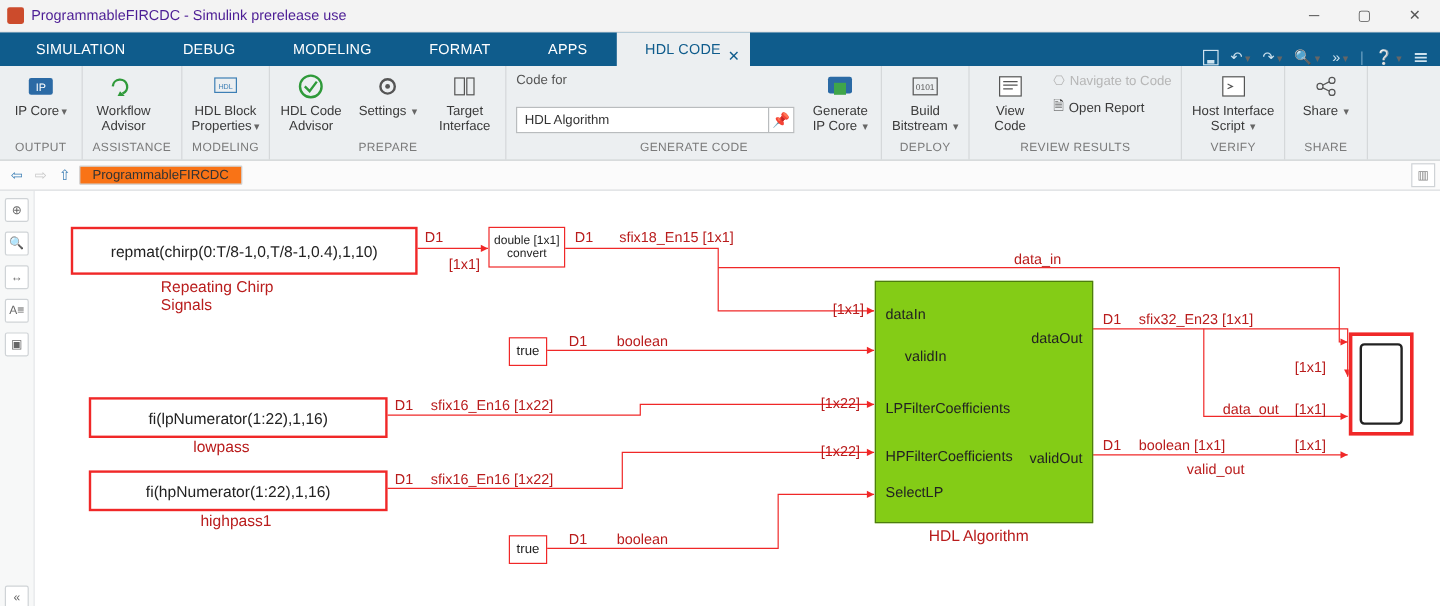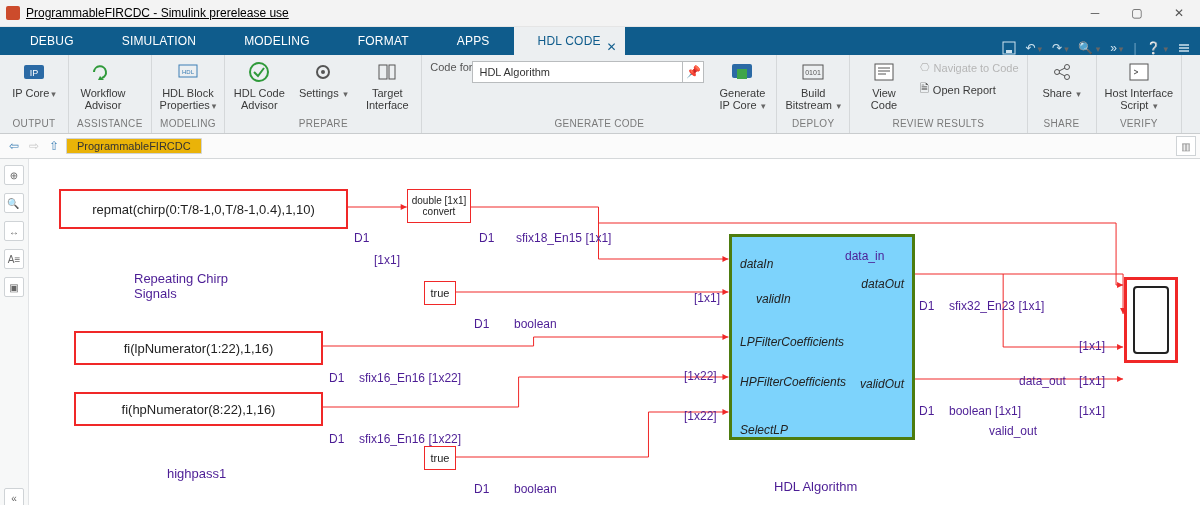--- a/index.html
+++ b/index.html
@@ -1,56 +1,56 @@
 <!DOCTYPE html>
 <html><head>
 <meta charset="utf-8">
 <style>
   html,body{margin:0;padding:0;font-family:"Segoe UI",Arial,sans-serif;font-size:12px;color:#333;background:#fff;overflow:hidden;}
   .titlebar{height:26px;background:#f3f3f3;display:flex;align-items:center;padding:0 0 0 6px;border-bottom:1px solid #e5e5e5;}
   .titlebar .appicon{width:14px;height:14px;background:#cc4b2c;border-radius:2px;margin-right:6px;display:inline-block;}
-  .titlebar .title{color:#000000;text-decoration:underline;}
+  .titlebar .title{color:#4c1d95;}
   .titlebar .winctrl{margin-left:auto;display:flex;}
   .titlebar .winbtn{width:42px;height:26px;display:flex;align-items:center;justify-content:center;color:#555;}
   .tabstrip{height:28px;background:#0f5c8c;display:flex;align-items:flex-end;padding-left:6px;}
   .tabstrip .tab{color:#fff;padding:0 24px;line-height:28px;font-size:12px;letter-spacing:.2px;text-align:center;}
   .tabstrip .tab.active{background:#eceff1;color:#0f5c8c;position:relative;}
   .tabstrip .tab.active .close{position:absolute;right:8px;top:6px;font-size:12px;color:#0f5c8c;}
   .tabstrip .qat{margin-left:auto;display:flex;align-items:center;gap:10px;padding-right:10px;color:#cfe3ef;}
   .tabstrip .qat svg{display:block;}
   .toolstrip{height:78px;background:#eceff1;border-bottom:1px solid #c9ccce;display:flex;}
   .group{border-right:1px solid #d5d8da;padding:4px 8px 1px;display:flex;flex-direction:column;}
   .group-body{flex:1;display:flex;align-items:flex-start;gap:12px;}
   .group-label{height:14px;font-size:10px;color:#7a7a7a;text-align:center;letter-spacing:.3px;}
   .bigbtn{display:flex;flex-direction:column;align-items:center;gap:2px;min-width:52px;}
   .bigbtn .blabel{font-size:11px;color:#3a3a3a;text-align:center;line-height:12px;white-space:nowrap;}
   .bigbtn .ico{width:26px;height:26px;display:flex;align-items:center;justify-content:center;}
   .chev{font-size:9px;color:#666;margin-left:2px;}
-  .codefor{display:flex;flex-direction:row;gap:0;padding-top:2px;}
+  .codefor{display:flex;flex-direction:column;gap:16px;padding-top:2px;}
   .codefor .cflabel{font-size:11px;color:#555;}
   .codefor .cfbox{display:flex;align-items:center;background:#fff;border:1px solid #b9bcbe;height:20px;width:230px;}
   .codefor .cfbox input{border:none;outline:none;flex:1;padding:0 6px;font-size:11px;color:#333;background:transparent;}
   .codefor .cfbox .pin{width:20px;height:20px;border-left:1px solid #b9bcbe;display:flex;align-items:center;justify-content:center;color:#555;}
   .smallbtn{display:flex;align-items:center;gap:4px;font-size:11px;color:#3a3a3a;}
   .toolstrip .group.deploy .group-body,.toolstrip .group.review .group-body,.toolstrip .group.verify .group-body,.toolstrip .group.share .group-body{gap:10px;}
   .breadcrumb-bar{height:24px;border-bottom:1px solid #d5d8da;display:flex;align-items:center;padding:0 4px;background:#fbfbfb;}
   .breadcrumb-bar .navbtn{width:20px;height:20px;display:flex;align-items:center;justify-content:center;color:#3d7fb5;}
   .breadcrumb-bar .navbtn.d{color:#c8c8c8;}
-  .breadcrumb-bar .crumb{border:1px solid #cfd3d6;background:#eab308;padding:1px 10px;border-radius:1px;margin-left:2px;font-size:11px;color:#333;text-align:center;}
+  .breadcrumb-bar .crumb{border:1px solid #cfd3d6;background:#f97316;padding:1px 10px;border-radius:1px;margin-left:2px;font-size:11px;color:#333;text-align:center;}
   .breadcrumb-bar .docpin{margin-left:auto;width:18px;height:18px;border:1px solid #cfd3d6;background:#fff;display:flex;align-items:center;justify-content:center;font-size:10px;color:#888;}
   .workspace{display:flex;height:349px;}
   .palette{width:28px;background:#f7f8f8;border-right:1px solid #e2e4e6;display:flex;flex-direction:column;align-items:center;gap:8px;padding-top:6px;}
   .palette .pbtn{width:18px;height:18px;border:1px solid #cfd3d6;border-radius:2px;display:flex;align-items:center;justify-content:center;color:#666;font-size:10px;background:#fff;}
   .palette .gap{flex:1;}
   .canvas{flex:1;position:relative;background:#fff;}
   .blk{position:absolute;border:2px solid #f02828;background:#fff;display:flex;align-items:center;justify-content:center;font-size:13px;color:#222;}
   .blk.thin{border-width:1.5px;}
-  .lbl{position:absolute;font-size:13px;color:#4c1d95;white-space:nowrap;margin-top:40px;}
+  .lbl{position:absolute;font-size:13px;color:#b91c1c;white-space:nowrap;}
   .siglbl{font-size:12px;}
-  .sub{position:absolute;border:3px solid #4d7c0f;background:#7dd3fc;font-style:italic;}
+  .sub{position:absolute;border:1px solid #4d7c0f;background:#84cc16;}
   .sub .port{position:absolute;font-size:12px;color:#222;}
   .scope{position:absolute;border:3px solid #f02828;background:#fff;}
   .scope .screen{position:absolute;inset:6px;border:2px solid #222;background:#fff;border-radius:4px;}
   svg.wires{position:absolute;inset:0;width:100%;height:100%;}
   svg.wires line,svg.wires polyline{stroke:#f02828;stroke-width:1;fill:none;}
   svg.wires .arrow{fill:#f02828;}
   .disabled{color:#b6b6b6 !important;}
 </style>
 </head>
 <body>
@@ -59,22 +59,22 @@
   <span class="appicon"></span>
   <span class="title">ProgrammableFIRCDC - Simulink prerelease use</span>
   <div class="winctrl">
     <div class="winbtn">─</div>
     <div class="winbtn">▢</div>
     <div class="winbtn">✕</div>
   </div>
 </div>
 
 <div class="tabstrip">
+  <div class="tab">SIMULATION</div>
   <div class="tab">DEBUG</div>
-  <div class="tab">SIMULATION</div>
   <div class="tab">MODELING</div>
   <div class="tab">FORMAT</div>
   <div class="tab">APPS</div>
   <div class="tab active">
     <span>HDL CODE</span>
     <span class="close">✕</span>
   </div>
   <div class="qat">
     <span>
         <svg width="14" height="14" viewBox="0 0 14 14">
@@ -241,52 +241,52 @@
         </div>
         <div class="smallbtn">
           <span>🗎</span>
           <span>Open Report</span>
         </div>
       </div>
     </div>
     <div class="group-label">REVIEW RESULTS</div>
   </div>
 
+  <div class="group verify">
+    <div class="group-body">
+      <div class="bigbtn">
+        <div class="ico">
+            <svg width="22" height="20">
+              <rect x="2" y="2" width="18" height="16" fill="#fff" stroke="#555"></rect>
+              <polyline points="6,8 10,10 6,12" fill="none" stroke="#555"></polyline>
+            </svg>
+          </div>
+        <div class="blabel"><span style="white-space:pre">Host Interface
+Script</span><span class="chev"> ▾</span></div>
+      </div>
+    </div>
+    <div class="group-label">VERIFY</div>
+  </div>
+
   <div class="group share">
     <div class="group-body">
       <div class="bigbtn">
         <div class="ico">
             <svg width="22" height="20">
               <circle cx="6" cy="10" r="2.5" fill="none" stroke="#555"></circle>
               <circle cx="16" cy="5" r="2.5" fill="none" stroke="#555"></circle>
               <circle cx="16" cy="15" r="2.5" fill="none" stroke="#555"></circle>
               <line x1="8" y1="9" x2="14" y2="6" stroke="#555"></line>
               <line x1="8" y1="11" x2="14" y2="14" stroke="#555"></line>
             </svg>
           </div>
         <div class="blabel"><span>Share</span><span class="chev"> ▾</span></div>
       </div>
     </div>
     <div class="group-label">SHARE</div>
-  </div>
-
-  <div class="group verify">
-    <div class="group-body">
-      <div class="bigbtn">
-        <div class="ico">
-            <svg width="22" height="20">
-              <rect x="2" y="2" width="18" height="16" fill="#fff" stroke="#555"></rect>
-              <polyline points="6,8 10,10 6,12" fill="none" stroke="#555"></polyline>
-            </svg>
-          </div>
-        <div class="blabel"><span style="white-space:pre">Host Interface
-Script</span><span class="chev"> ▾</span></div>
-      </div>
-    </div>
-    <div class="group-label">VERIFY</div>
   </div>
 </div>
 
 <div class="breadcrumb-bar">
   <div class="navbtn">⇦</div>
   <div class="navbtn d">⇨</div>
   <div class="navbtn">⇧</div>
   <div class="crumb">ProgrammableFIRCDC</div>
   <div class="docpin">▥</div>
 </div>
@@ -354,35 +354,35 @@
 
     <div class="blk thin" style="left:395px;top:122px;width:30px;height:22px;font-size:11px">true</div>
     <div class="lbl siglbl" style="left:445px;top:118px">D1</div>
     <div class="lbl siglbl" style="left:485px;top:118px">boolean</div>
 
     <div class="blk" style="left:45px;top:172px;width:245px;height:30px">fi(lpNumerator(1:22),1,16)</div>
     <div class="lbl" style="left:132px;top:206px">lowpass</div>
     <div class="lbl siglbl" style="left:300px;top:172px">D1</div>
     <div class="lbl siglbl" style="left:330px;top:172px">sfix16_En16 [1x22]</div>
 
-    <div class="blk" style="left:45px;top:233px;width:245px;height:30px">fi(hpNumerator(8:22),1,16)</div>
+    <div class="blk" style="left:45px;top:233px;width:245px;height:30px">fi(hpNumerator(1:22),1,16)</div>
     <div class="lbl" style="left:138px;top:267px">highpass1</div>
     <div class="lbl siglbl" style="left:300px;top:233px">D1</div>
     <div class="lbl siglbl" style="left:330px;top:233px">sfix16_En16 [1x22]</div>
 
     <div class="blk thin" style="left:395px;top:287px;width:30px;height:22px;font-size:11px">true</div>
     <div class="lbl siglbl" style="left:445px;top:283px">D1</div>
     <div class="lbl siglbl" style="left:485px;top:283px">boolean</div>
 
     <div class="sub" style="left:700px;top:75px;width:180px;height:200px">
       <div class="port" style="left:8px;top:20px">dataIn</div>
       <div class="port" style="left:24px;top:55px">validIn</div>
       <div class="port" style="left:8px;top:98px">LPFilterCoefficients</div>
       <div class="port" style="left:8px;top:138px">HPFilterCoefficients</div>
-      <div class="port" style="left:8px;top:186px">SelectLP</div>
+      <div class="port" style="left:8px;top:168px">SelectLP</div>
       <div class="port" style="right:8px;top:40px;text-align:right">dataOut</div>
       <div class="port" style="right:8px;top:140px;text-align:right">validOut</div>
     </div>
     <div class="lbl" style="left:745px;top:280px">HDL Algorithm</div>
     <div class="lbl siglbl" style="left:665px;top:92px">[1x1]</div>
     <div class="lbl siglbl" style="left:655px;top:170px">[1x22]</div>
     <div class="lbl siglbl" style="left:655px;top:210px">[1x22]</div>
 
     <div class="lbl siglbl" style="left:816px;top:50px">data_in</div>
 

